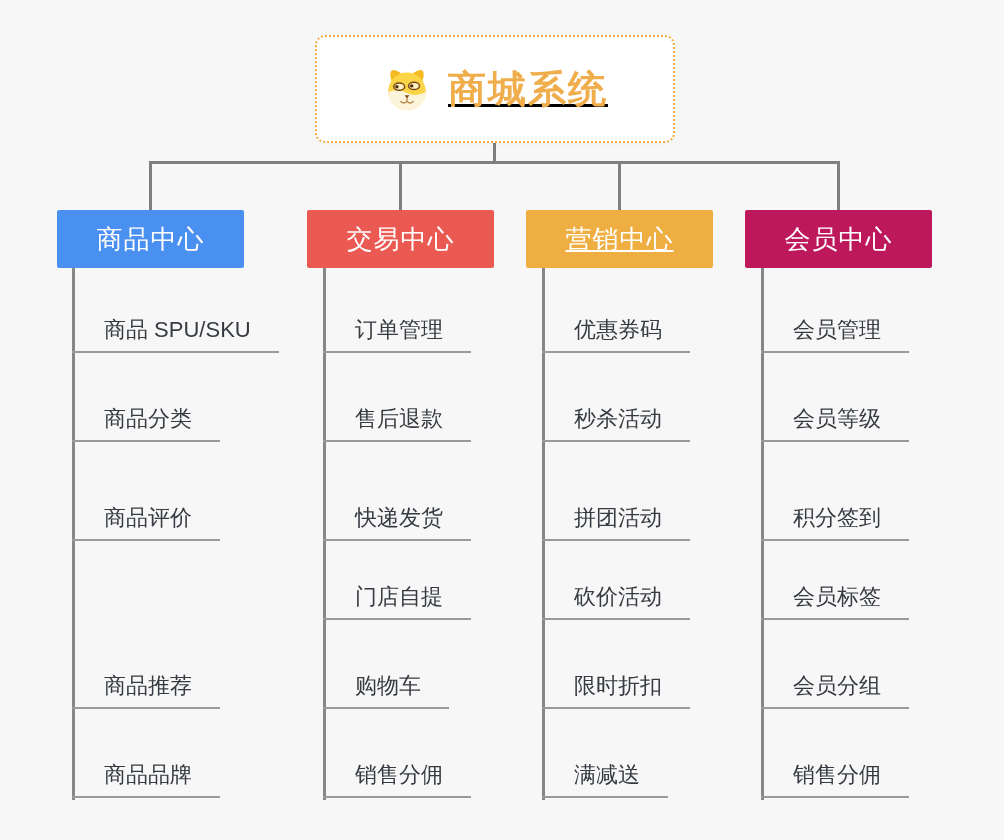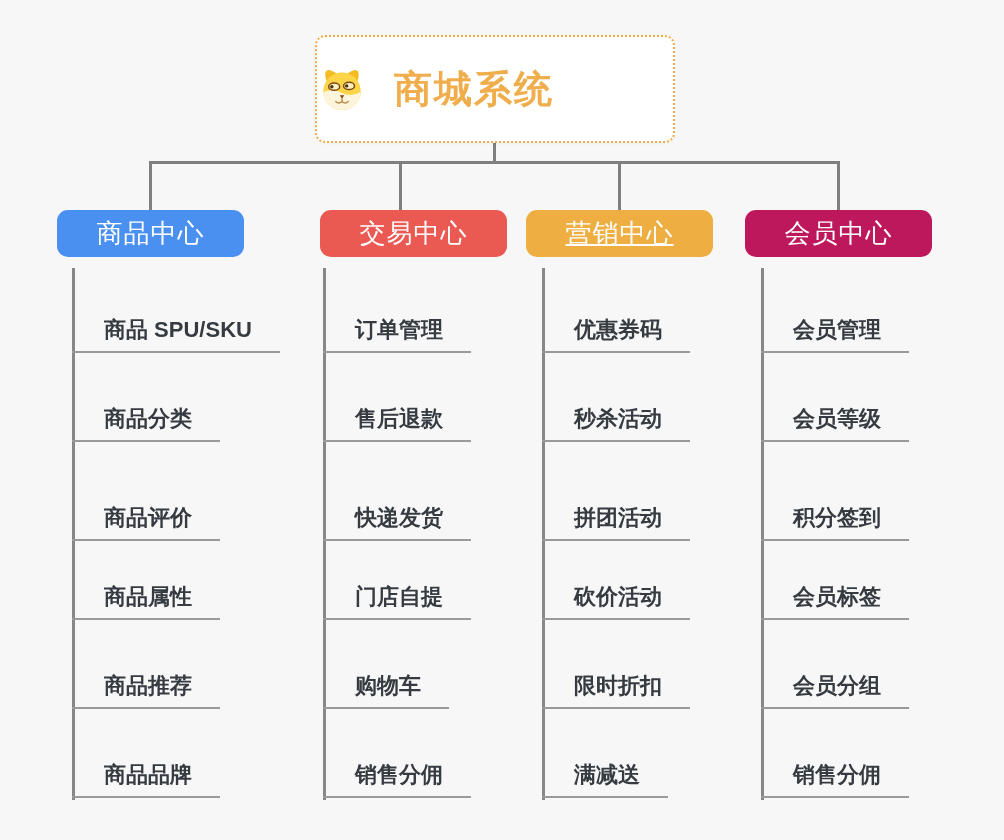--- a/index.html
+++ b/index.html
@@ -11,36 +11,36 @@
   .stem{left:493px;top:142px;width:3px;height:22px;}
   .hbar{left:149px;top:161px;width:691px;height:3px;border-radius:2px;}
   .drop{top:161px;width:3px;height:49px;}
   .drop.d1{left:149px;} .drop.d2{left:399px;} .drop.d3{left:618px;} .drop.d4{left:837px;}
   .colline{top:268px;width:3px;height:532px;background:#878787;}
   .colline.c1{left:72px;} .colline.c2{left:323px;} .colline.c3{left:542px;} .colline.c4{left:761px;}
 
   
   .root{position:absolute;left:315px;top:35px;width:360px;height:108px;background:#ffffff;
         border:2px dotted #f3a93c;border-radius:10px;box-sizing:border-box;
-        display:flex;align-items:center;justify-content:flex-start;gap:27px;
-        box-shadow:0 1px 3px rgba(0,0,0,0.04);}
+        display:flex;align-items:center;justify-content:center;gap:16px;
+        box-shadow:0 1px 3px rgba(0,0,0,0.04);text-decoration:underline;}
   .root-title{font-size:38px;font-weight:600;color:#f0ad4c;letter-spacing:2px;}
   .doge{display:inline-flex;width:50px;height:48px;}
 
   
-  .branch{position:absolute;top:210px;width:187px;height:47px;border-radius:11px;
+  .branch{position:absolute;top:210px;width:187px;height:58px;border-radius:2px;
           display:flex;align-items:center;justify-content:center;
           color:#ffffff;font-size:26px;letter-spacing:1px;cursor:default;}
-  .branch.b1{left:57px;} .branch.b2{left:320px;} .branch.b3{left:526px;text-decoration:underline;} .branch.b4{left:745px;}
+  .branch.b1{left:57px;} .branch.b2{left:307px;} .branch.b3{left:526px;text-decoration:underline;} .branch.b4{left:745px;}
 
   
   .leaf{position:absolute;box-sizing:content-box;height:33px;
         padding:9px 28px 9px 32px;border-bottom:2px solid #9a9a9a;
         font-size:22px;color:#363b42;white-space:nowrap;
-        display:flex;align-items:flex-end;line-height:1.1;font-weight:bold;}
+        display:flex;align-items:flex-end;line-height:1.1;}
   .leaf.c1{left:72px;} .leaf.c2{left:323px;} .leaf.c3{left:542px;} .leaf.c4{left:761px;}
   .leaf.r1{top:300px;} .leaf.r2{top:389px;} .leaf.r3{top:488px;}
   .leaf.r4{top:567px;} .leaf.r5{top:656px;} .leaf.r6{top:745px;}
 </style>
 </head>
 <body>
 
 <div class="canvas">
 
   <div class="line stem"></div>
@@ -82,21 +82,20 @@
   </div>
 
   <div class="branch b1" style="background-color: rgb(74, 144, 240);">商品中心</div>
   <div class="branch b2" style="background-color: rgb(234, 90, 82);">交易中心</div>
   <div class="branch b3" style="background-color: rgb(238, 174, 65);">营销中心</div>
   <div class="branch b4" style="background-color: #be185d;">会员中心</div>
 
   <div class="leaf c1 r1">商品 SPU/SKU</div>
   <div class="leaf c1 r2">商品分类</div>
   <div class="leaf c1 r3">商品评价</div>
-  <div class="leaf c1 r4">商品属性</div>
   <div class="leaf c1 r5">商品推荐</div>
   <div class="leaf c1 r6">商品品牌</div>
 
   <div class="leaf c2 r1">订单管理</div>
   <div class="leaf c2 r2">售后退款</div>
   <div class="leaf c2 r3">快递发货</div>
   <div class="leaf c2 r4">门店自提</div>
   <div class="leaf c2 r5">购物车</div>
   <div class="leaf c3 r1">优惠券码</div>
 

